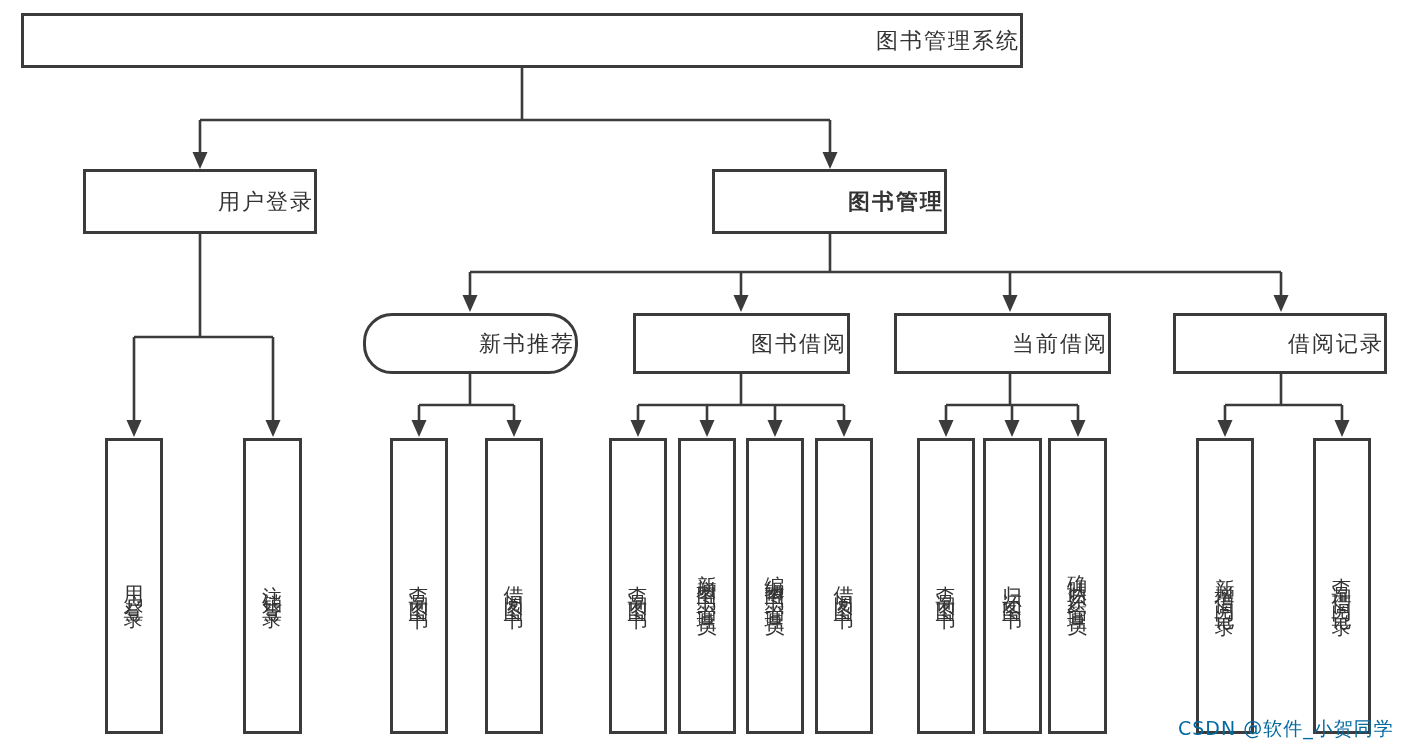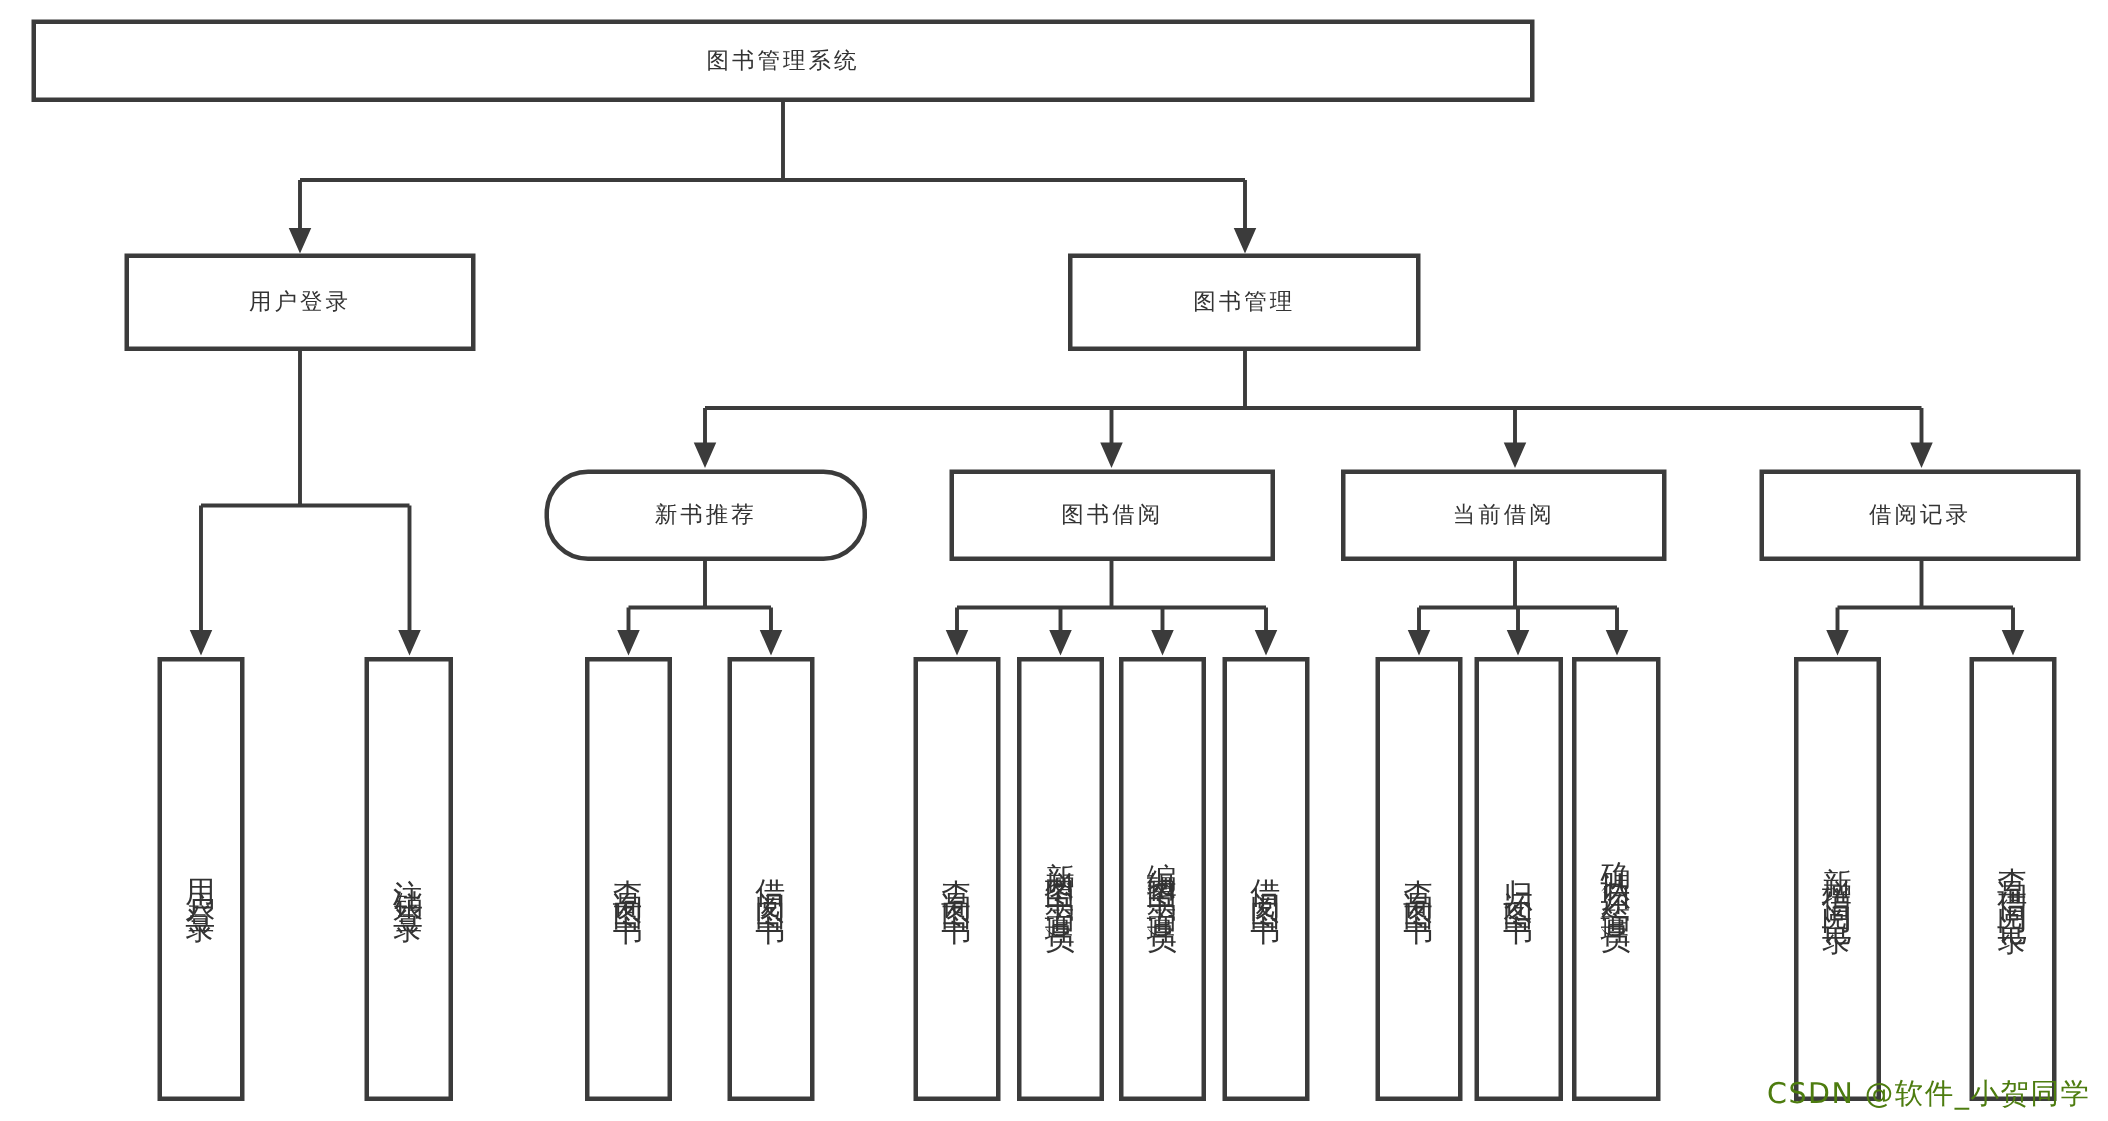--- a/index.html
+++ b/index.html
@@ -16,40 +16,41 @@
     box-sizing:border-box;
     border:3px solid #3b3b3b;
     background:#ffffff;
     display:flex;
     align-items:center;
     justify-content:center;
     color:#333333;
     z-index:1;
   }
   .hbox{
-    font-size:15px;
+    font-size:22px;
     letter-spacing:2px;
     white-space:nowrap;
+    justify-content:flex-end;
   }
   .root{left:21px;top:13px;width:1002px;height:55px;}
   .l2{height:65px;top:169px;}
   .l3{top:313px;height:61px;}
   .vbox{
     top:438px;height:296px;
     writing-mode:vertical-rl;
     font-size:20px;
     letter-spacing:8px;
     line-height:1;
   }
   .vbox span{display:block;}
   #watermark{
     position:absolute;
     left:1178px;top:716px;
     font-size:19px;
-    color:#4d7c0f;
+    color:#0369a1;
     letter-spacing:1px;
     white-space:nowrap;
     z-index:2;
   }
 </style>
 </head>
 <body>
 
 <div id="stage">
 
@@ -79,21 +80,21 @@
     "></path>
   </svg>
 
   <div class="box hbox root">
     <span>图书管理系统</span>
   </div>
 
   <div class="box hbox l2" style="left:83px;width:234px;">
     <span>用户登录</span>
   </div>
-  <div class="box hbox l2" style="left:712px;width:235px;">
+  <div class="box hbox l2" style="left:712px;width:235px;font-weight:bold;">
     <span>图书管理</span>
   </div>
 
   <div class="box hbox l3" style="left:363px;width:215px;border-radius:29px;">
     <span>新书推荐</span>
   </div>
   <div class="box hbox l3" style="left:633px;width:217px;">
     <span>图书借阅</span>
   </div>
   <div class="box hbox l3" style="left:894px;width:217px;">

